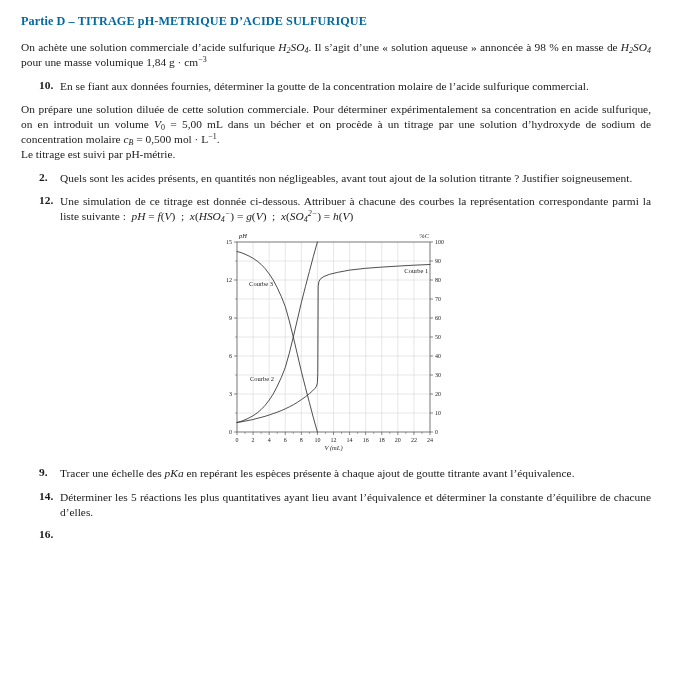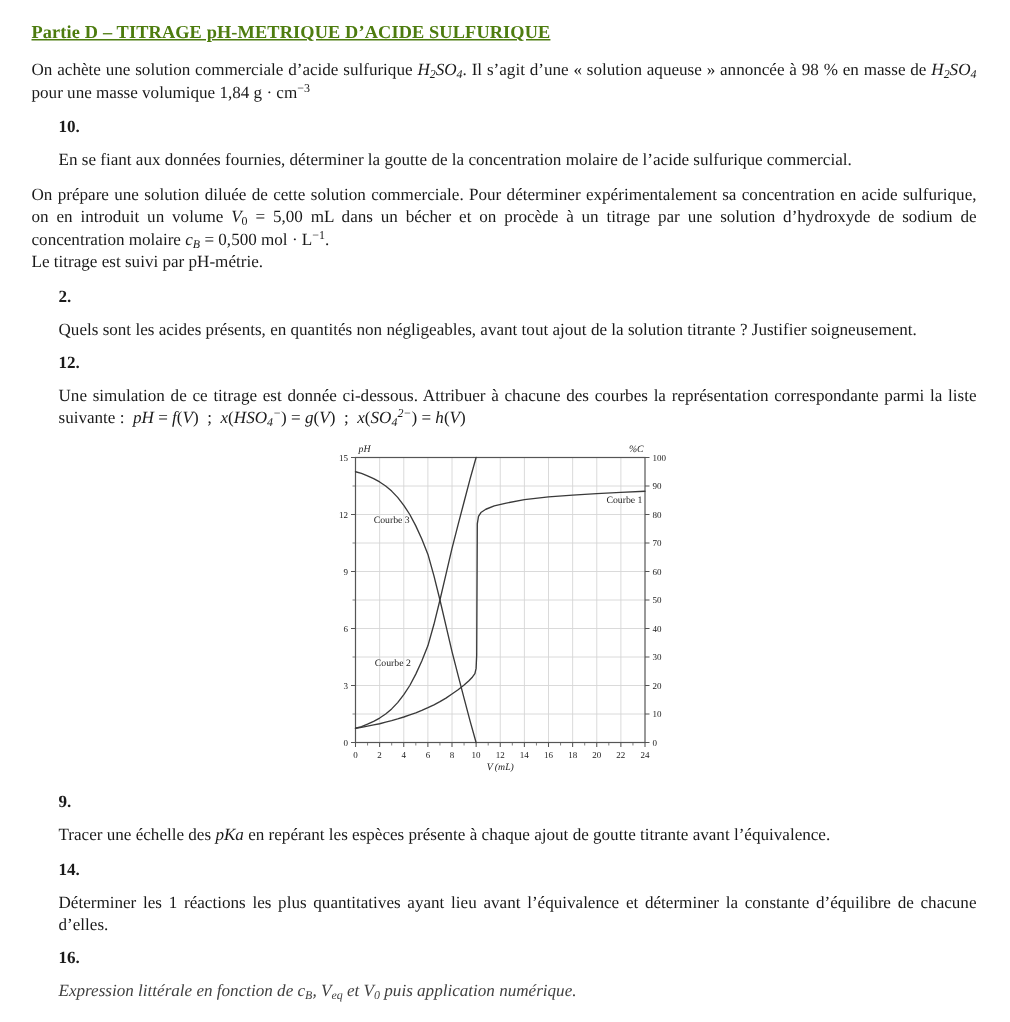--- a/index.html
+++ b/index.html
@@ -11,21 +11,21 @@
   }
   .page{padding:12px 22px 0 21px;}
   .title{
     font-size:12.2px;font-weight:bold;margin:2px 0 11px 0;
     letter-spacing:0.1px;
   }
   .para{
     text-align:justify;line-height:1.32;margin:0 0 9px 0;
   }
   .item{
-    display:flex;margin:0 0 8px 0;padding-left:18px;flex-direction:column;
+    display:flex;margin:0 0 8px 0;padding-left:18px;
   }
   .item .num{
     font-weight:bold;flex:0 0 21px;white-space:nowrap;
   }
   .item .body{
     flex:1;text-align:justify;line-height:1.32;
   }
   .item .note{
     font-style:italic;color:#404040;
   }
@@ -34,21 +34,21 @@
   sup{top:-0.5em;}
   .chart-wrap{margin:6px 0 12px 200px;}
   #chart-svg{display:block;}
   #chart-svg text{font-family:"Liberation Serif", serif;}
 </style>
 </head>
 <body>
 
 <div class="page">
 
-  <h1 class="title" style="color: #4d7c0f; text-decoration: underline;">Partie D – TITRAGE pH-METRIQUE D’ACIDE SULFURIQUE</h1>
+  <h1 class="title" style="color: #0369a1;">Partie D – TITRAGE pH-METRIQUE D’ACIDE SULFURIQUE</h1>
 
   <p class="para">On achète une solution commerciale d’acide sulfurique <i>H<sub>2</sub>SO<sub>4</sub></i>. Il s’agit d’une « solution aqueuse » annoncée à 98 % en masse de <i>H<sub>2</sub>SO<sub>4</sub></i> pour une masse volumique 1,84 g · cm<sup>−3</sup></p>
 
   <div class="item">
     <span class="num">10.</span>
     <div class="body">En se fiant aux données fournies, déterminer la goutte de la concentration molaire de l’acide sulfurique commercial.</div>
   </div>
 
   <p class="para">On prépare une solution diluée de cette solution commerciale. Pour déterminer expérimentalement sa concentration en acide sulfurique, on en introduit un volume <i>V</i><sub>0</sub> = 5,00 mL dans un bécher et on procède à un titrage par une solution d’hydroxyde de sodium de concentration molaire <i>c<sub>B</sub></i> = 0,500 mol · L<sup>−1</sup>.<br>Le titrage est suivi par pH-métrie.</p>
 
@@ -190,25 +190,24 @@
       </svg>
   </div>
 
   <div class="item">
     <span class="num">9.</span>
     <div class="body">Tracer une échelle des <i>pKa</i> en repérant les espèces présente à chaque ajout de goutte titrante avant l’équivalence.</div>
   </div>
 
   <div class="item">
     <span class="num">14.</span>
-    <div class="body">Déterminer les 1 réactions les plus quantitatives ayant lieu avant l’équivalence et déterminer la constante d’équilibre de chacune d’elles.</div>
+    <div class="body">Déterminer les 5 réactions les plus quantitatives ayant lieu avant l’équivalence et déterminer la constante d’équilibre de chacune d’elles.</div>
   </div>
 
 
   <div class="item">
     <span class="num">16.</span>
     <div class="body">
-      <div class="note">Expression littérale en fonction de <i>c<sub>B</sub></i>, <i>V<sub>eq</sub></i> et <i>V</i><sub>0</sub> puis application numérique.</div>
     </div>
   </div>
 
 
 </div>
 
 </body></html>

